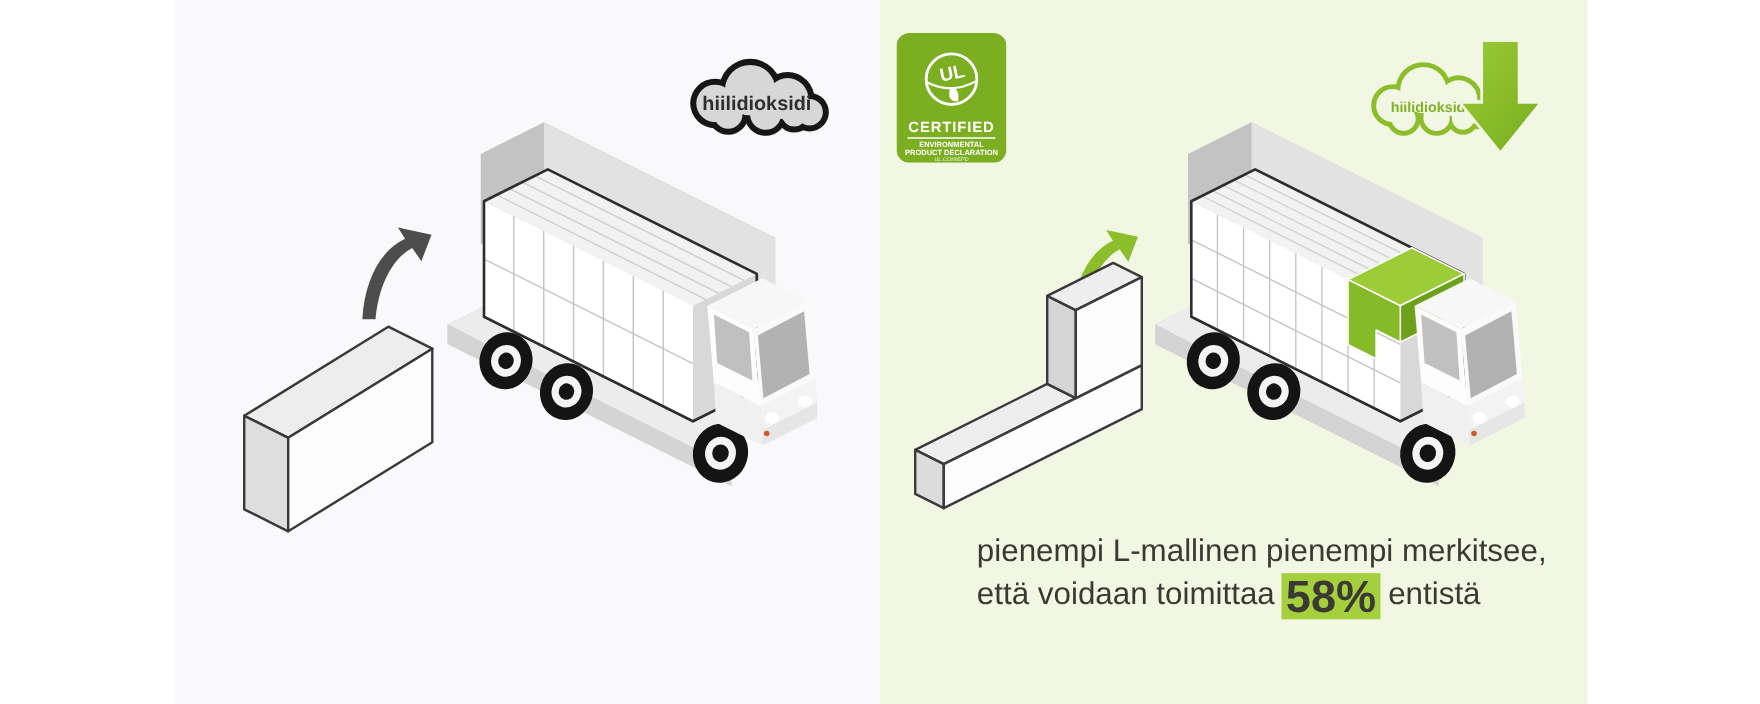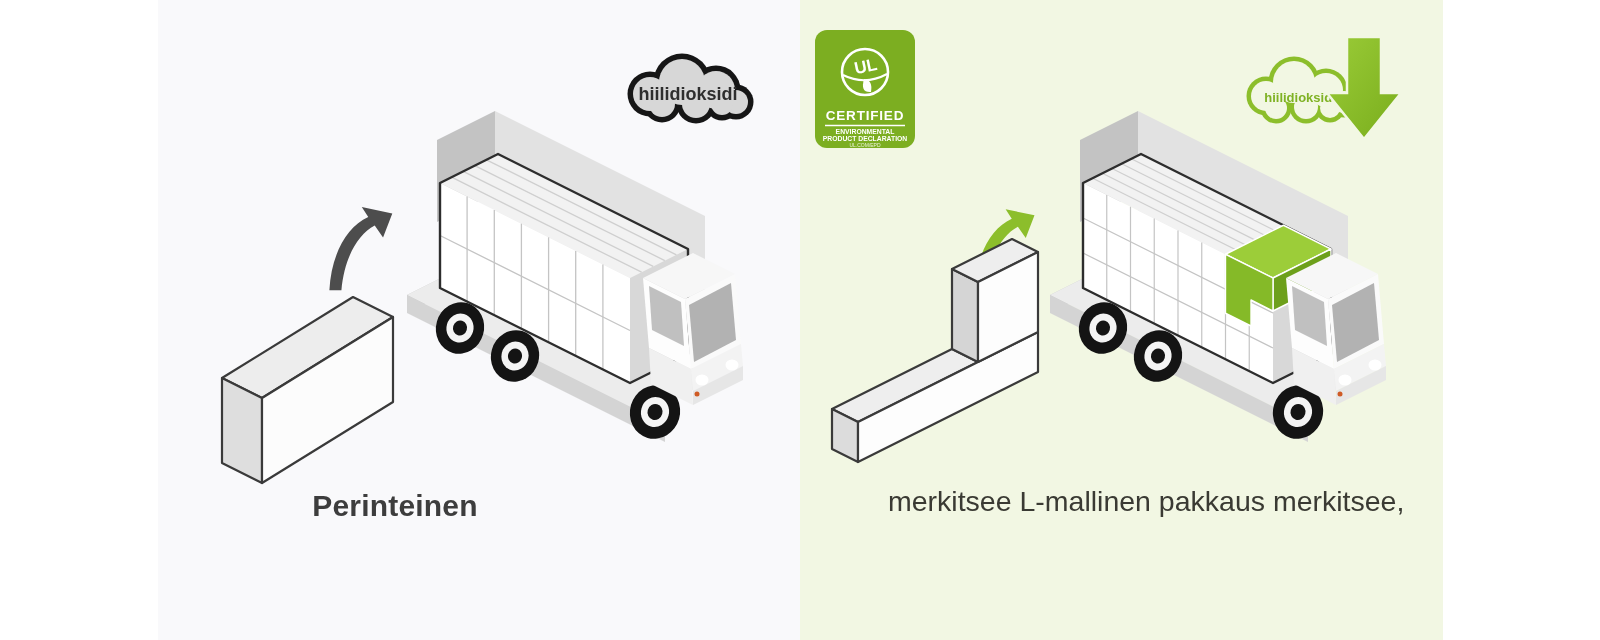--- a/index.html
+++ b/index.html
@@ -115,21 +115,20 @@
       <polygon points="280,216 330,191 336,261 286,286" fill="#fafafa"></polygon>
       <polygon points="284,222 326,200 331,257 289,279" fill="#b2b2b2"></polygon>
       <polygon points="286,286 336,261 338,283 288,308" fill="#f3f3f3"></polygon>
       <polygon points="288,308 338,283 338,297 288,322" fill="#e6e6e6"></polygon>
       <ellipse cx="297" cy="297" rx="6.5" ry="5.5" fill="#ffffff"></ellipse>
       <ellipse cx="327" cy="282" rx="6.5" ry="5.5" fill="#ffffff"></ellipse>
       <circle cx="292" cy="311" r="2.5" fill="#cf5b25"></circle>
     </g>
   </svg>
 
-  <div class="caption-left">Perinteinen</div>
 
   <div class="panel panel-right"></div>
 
   <svg class="abs" style="left:815px;top:30px" width="100" height="118" viewBox="0 0 100 118">
     <rect x="0" y="0" width="100" height="118" rx="12" fill="#7cae21"></rect>
     <circle cx="50" cy="42" r="23" fill="none" stroke="#ffffff" stroke-width="2.6"></circle>
     <text x="51" y="42" class="badge-txt" font-size="17" font-weight="bold" transform="rotate(-12 51 38)">UL</text>
     <path d="M28,45 Q50,56 72,44" fill="none" stroke="#ffffff" stroke-width="2"></path>
     <path d="M49,49 q9,1 7,13 q-11,1 -7,-13 z" fill="#ffffff"></path>
     <text x="50" y="90" class="badge-txt" font-size="13.5" font-weight="bold" letter-spacing="0.8">CERTIFIED</text>
@@ -251,16 +250,17 @@
       <polygon points="284,222 326,200 331,257 289,279" fill="#b2b2b2"></polygon>
       <polygon points="286,286 336,261 338,283 288,308" fill="#f3f3f3"></polygon>
       <polygon points="288,308 338,283 338,297 288,322" fill="#e6e6e6"></polygon>
       <ellipse cx="297" cy="297" rx="6.5" ry="5.5" fill="#ffffff"></ellipse>
       <ellipse cx="327" cy="282" rx="6.5" ry="5.5" fill="#ffffff"></ellipse>
       <circle cx="292" cy="311" r="2.5" fill="#cf5b25"></circle>
     </g>
   </svg>
 
   <div class="caption-right">
-    <div>merkitsee L-mallinen pakkaus merkitsee,</div>
+    <div>pienempi L-mallinen pienempi merkitsee,</div>
+    <div><span>että voidaan toimittaa</span><span class="hl">58%</span><span>entistä</span></div>
   </div>
 
 </div>
 
 </body></html>

